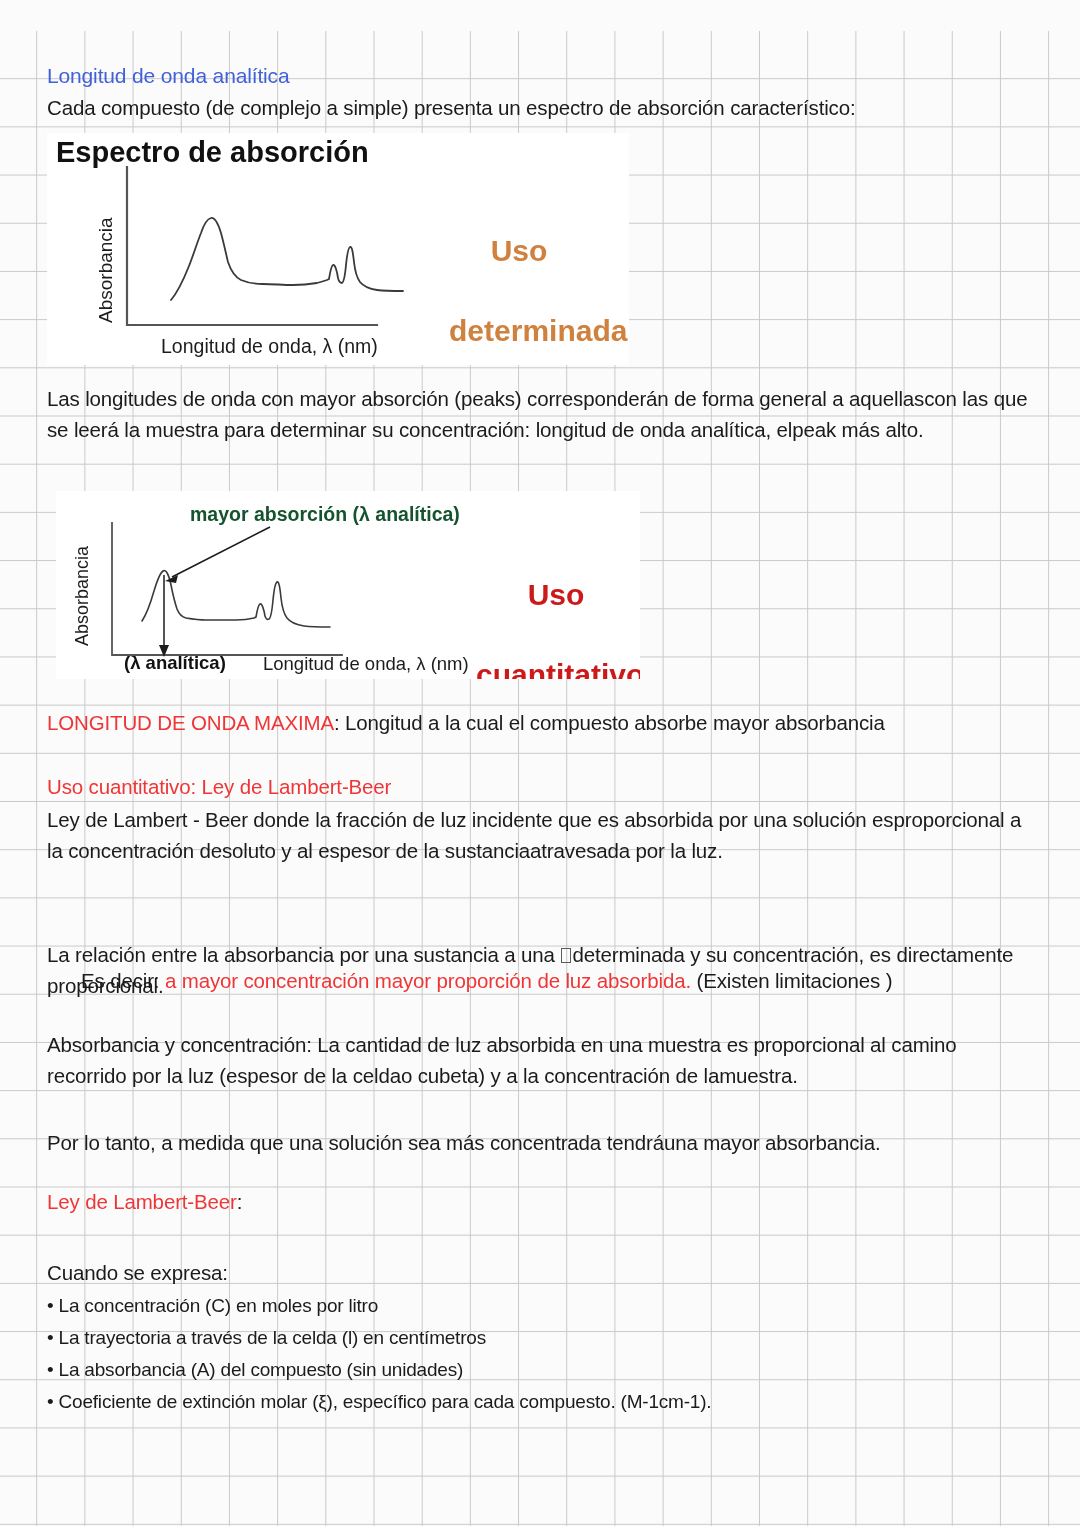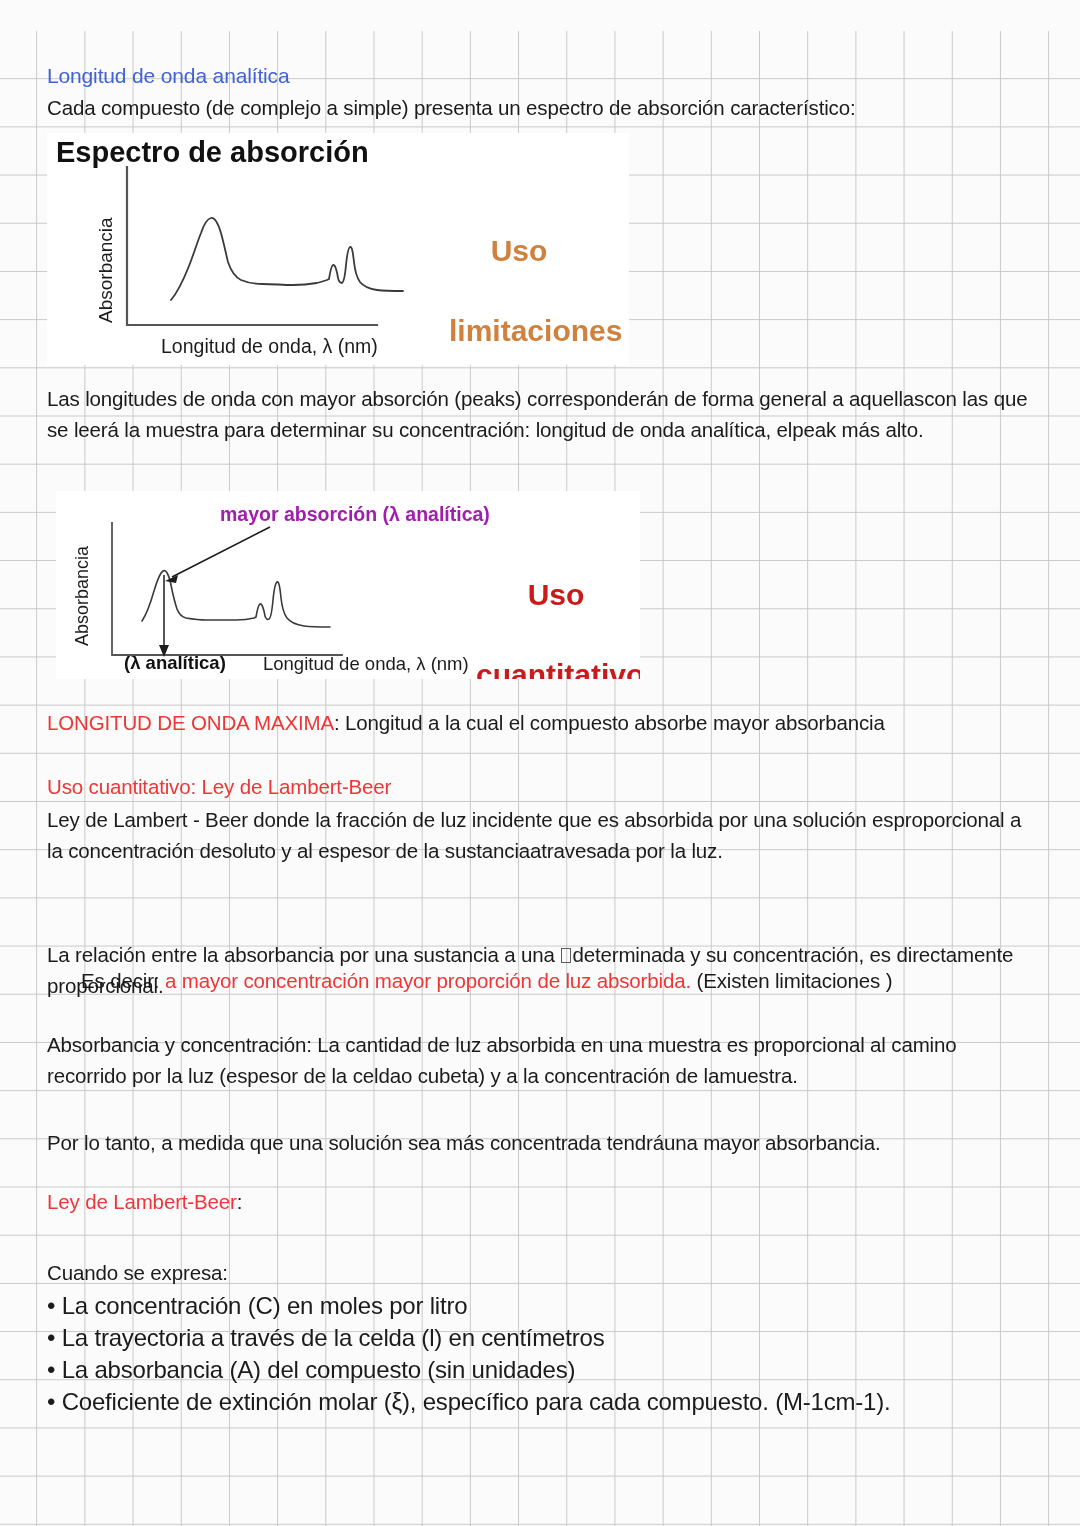--- a/index.html
+++ b/index.html
@@ -66,21 +66,21 @@
     width: 985px;
     font-size: 20.5px;
     line-height: 31.2px;
     color: #1b1b1b;
     letter-spacing: -0.15px;
   }
 
   .bullet-line {
     position: absolute;
     left: 47px;
-    font-size: 24px;
+    font-size: 19px;
     line-height: 31.2px;
     color: #1b1b1b;
     letter-spacing: -0.2px;
     white-space: nowrap;
   }
 
   .tofu {
     display: inline-block;
     width: 10px;
     height: 15px;
@@ -142,23 +142,22 @@
     white-space: pre;
   }
   .note-orange { color: #d0813d; }
   .note-red    { color: #cc1a1a; }
 
   .callout {
     position: absolute;
     font-family: "Liberation Sans", sans-serif;
     font-weight: bold;
     font-size: 19.5px;
-    color: #a21caf;
-    white-space: nowrap;
-    margin-left: 30px;
+    color: #14532d;
+    white-space: nowrap;
   }
   .lambda-label {
     position: absolute;
     font-family: "Liberation Sans", sans-serif;
     font-weight: bold;
     font-size: 18.5px;
     color: #111111;
     white-space: nowrap;
   }
   svg { display: block; }
@@ -205,21 +204,21 @@
                C 229 121, 230 115, 231 104
                C 232 94, 233 87, 235 86
                C 237 85, 238 92, 239 101
                C 240 110, 242 117, 245 121
                C 249 126, 255 128, 262 129
                C 270 130, 280 130, 288 130" fill="none" stroke="#3a3a3a" stroke-width="1.8" stroke-linejoin="round" stroke-linecap="round"></path>
     </svg>
 
     <div class="side-note note-orange" style="left:352px; top:58px; width:190px;">
       <span>Uso</span><br>
-      <span>limitaciones</span>
+      <span>determinada</span>
     </div>
   </div>
 
   <div class="para" style="top:383px;">Las longitudes de onda con mayor absorción (peaks) corresponderán de forma general a aquellascon las que se leerá la muestra para determinar su concentración: longitud de onda analítica, elpeak más alto.</div>
 
   <div class="figure" id="figure-2">
 
     <div class="callout" style="left:134px; top:12px;">mayor absorción (λ analítica)</div>
 
     <div class="axis-ylabel" style="left:16px; top:155px; font-size:18px;">Absorbancia</div>

